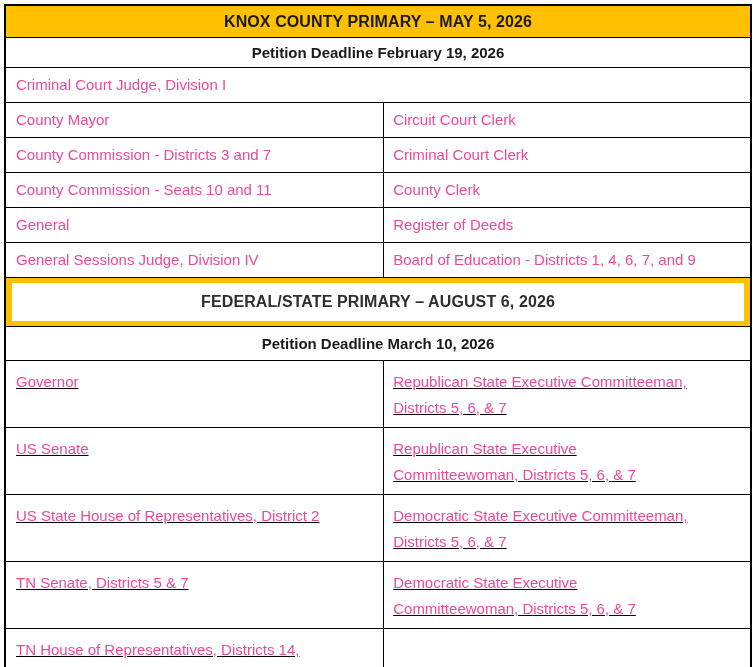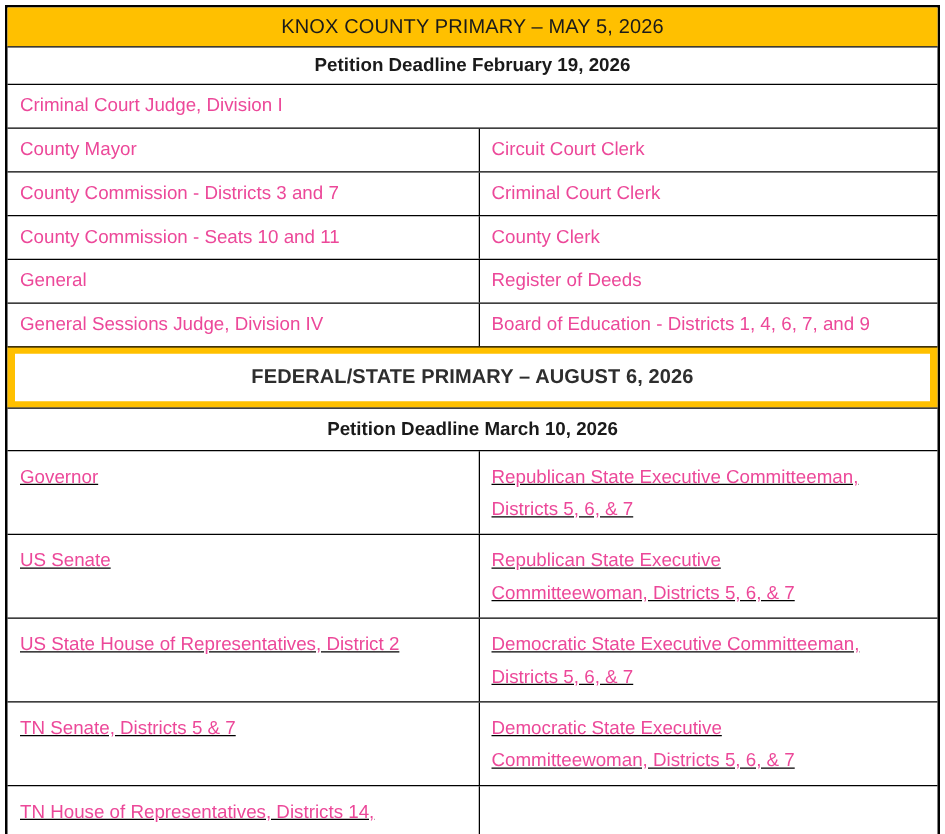--- a/index.html
+++ b/index.html
@@ -15,21 +15,21 @@
     background: #ffffff;
   }
   
   .banner {
     height: 31px;
     background: #FFC000;
     display: flex;
     align-items: center;
     justify-content: center;
     font-size: 16px;
-    font-weight: 400;
+    font-weight: 700;
     color: #1a1a1a;
     letter-spacing: 0.1px;
   }
   
   .banner-framed {
     height: 49px;
     background: #FFC000;
     padding: 5px 6px;
     border-top: 1.5px solid #000000;
   }

